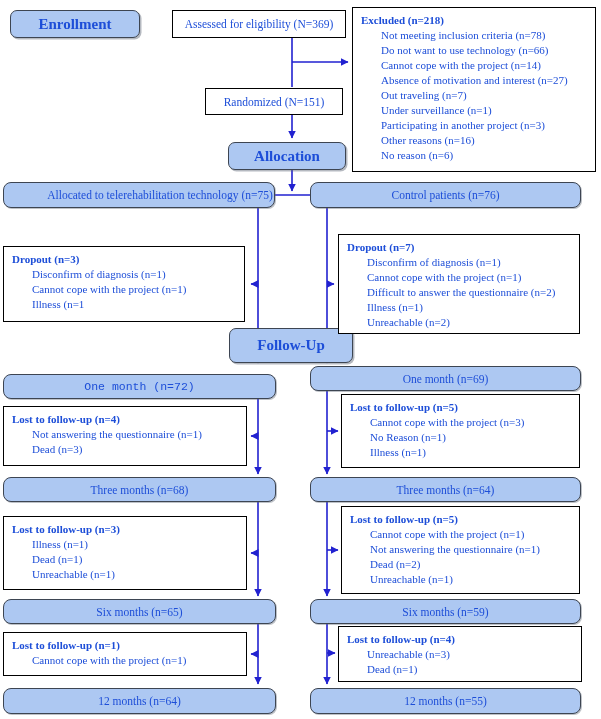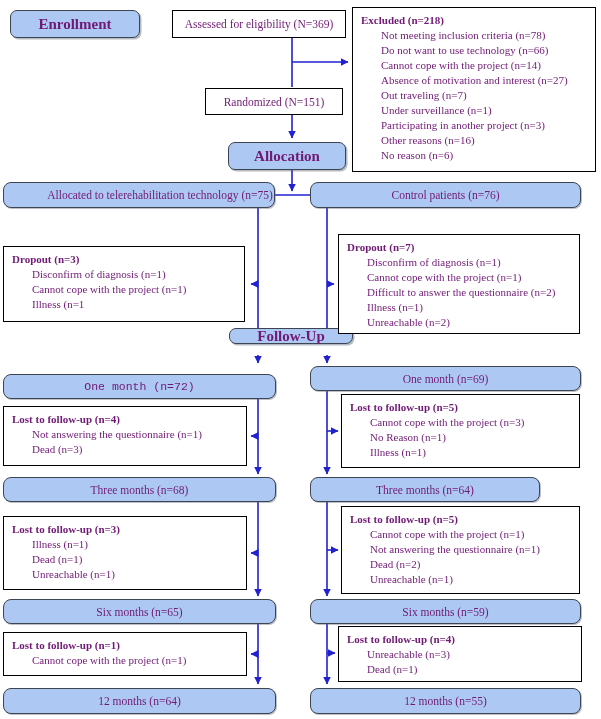--- a/index.html
+++ b/index.html
@@ -1,18 +1,18 @@
 <!DOCTYPE html>
 <html><head>
 <meta charset="utf-8">
 <style>
   html,body{margin:0;padding:0;background:#ffffff;}
   #canvas{
     position:relative;width:601px;height:719px;background:#ffffff;
-    font-family:"Liberation Serif","DejaVu Serif",serif;color:#701a75;overflow:hidden;
+    font-family:"Liberation Serif","DejaVu Serif",serif;color:#1d4ed8;overflow:hidden;
   }
   #arrows{position:absolute;left:0;top:0;width:601px;height:719px;pointer-events:none;}
   .box{position:absolute;box-sizing:border-box;background:#fff;}
   .hdr{
     background:var(--fill,#adc8f2);border:1.6px solid var(--bdr,#3d4552);border-radius:7px;
     display:flex;align-items:center;justify-content:center;
     font-weight:bold;font-size:15px;box-shadow:1.5px 1.5px 0 rgba(90,100,115,.45);
   }
   .stage{
     background:var(--fill,#adc8f2);border:1.4px solid var(--bdr,#3d4552);border-radius:8px;
@@ -70,21 +70,21 @@
       <path d="M327,653 H335" marker-end="url(#ah)"></path>
     </g>
   </svg>
 
   <div class="box hdr" style="left:10px;top:10px;width:130px;height:28px;">
     <span>Enrollment</span>
   </div>
   <div class="box hdr" style="left:228px;top:142px;width:118px;height:28px;">
     <span>Allocation</span>
   </div>
-  <div class="box hdr" style="left:229px;top:328px;width:124px;height:16px;">
+  <div class="box hdr" style="left:229px;top:328px;width:124px;height:35px;">
     <span>Follow-Up</span>
   </div>
 
   <div class="box plain" style="left:172px;top:10px;width:174px;height:28px;">
     <span>Assessed for eligibility (N=369)</span>
   </div>
   <div class="box detail" style="left:352px;top:7px;width:244px;height:165px;">
     <div class="dtitle">Excluded (n=218)</div>
     <div>
         <div class="item">Not meeting inclusion criteria (n=78)</div>
@@ -146,21 +146,21 @@
     <div>
         <div class="item">Cannot cope with the project (n=3)</div>
         <div class="item">No Reason (n=1)</div>
         <div class="item">Illness (n=1)</div>
       </div>
   </div>
 
   <div class="box stage" style="left:3px;top:477px;width:273px;height:25px;">
     <span>Three months (n=68)</span>
   </div>
-  <div class="box stage" style="left:310px;top:477px;width:230px;height:25px;">
+  <div class="box stage" style="left:310px;top:477px;width:271px;height:25px;">
     <span>Three months (n=64)</span>
   </div>
   <div class="box detail" style="left:3px;top:516px;width:244px;height:74px;">
     <div class="dtitle">Lost to follow-up (n=3)</div>
     <div>
         <div class="item">Illness (n=1)</div>
         <div class="item">Dead (n=1)</div>
         <div class="item">Unreachable (n=1)</div>
       </div>
   </div>

